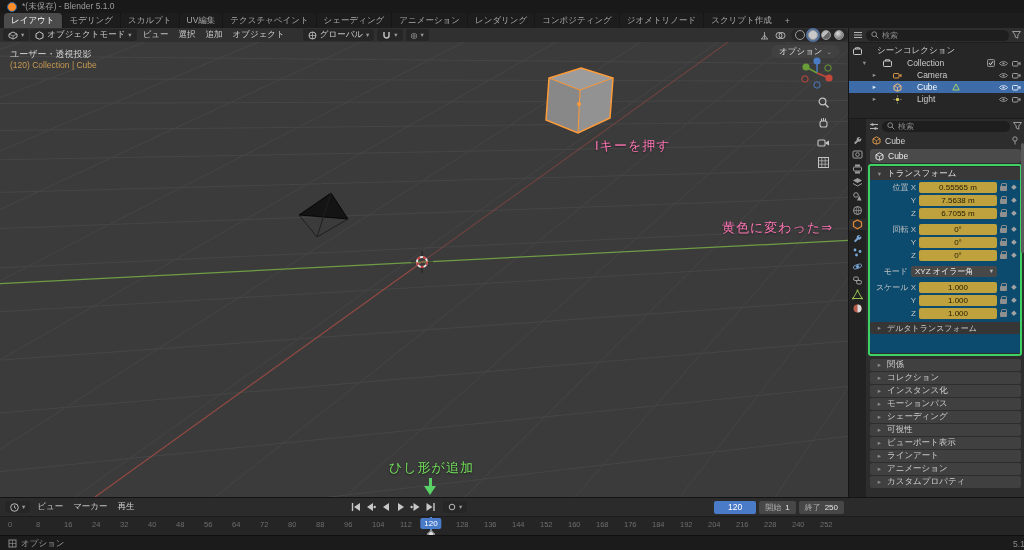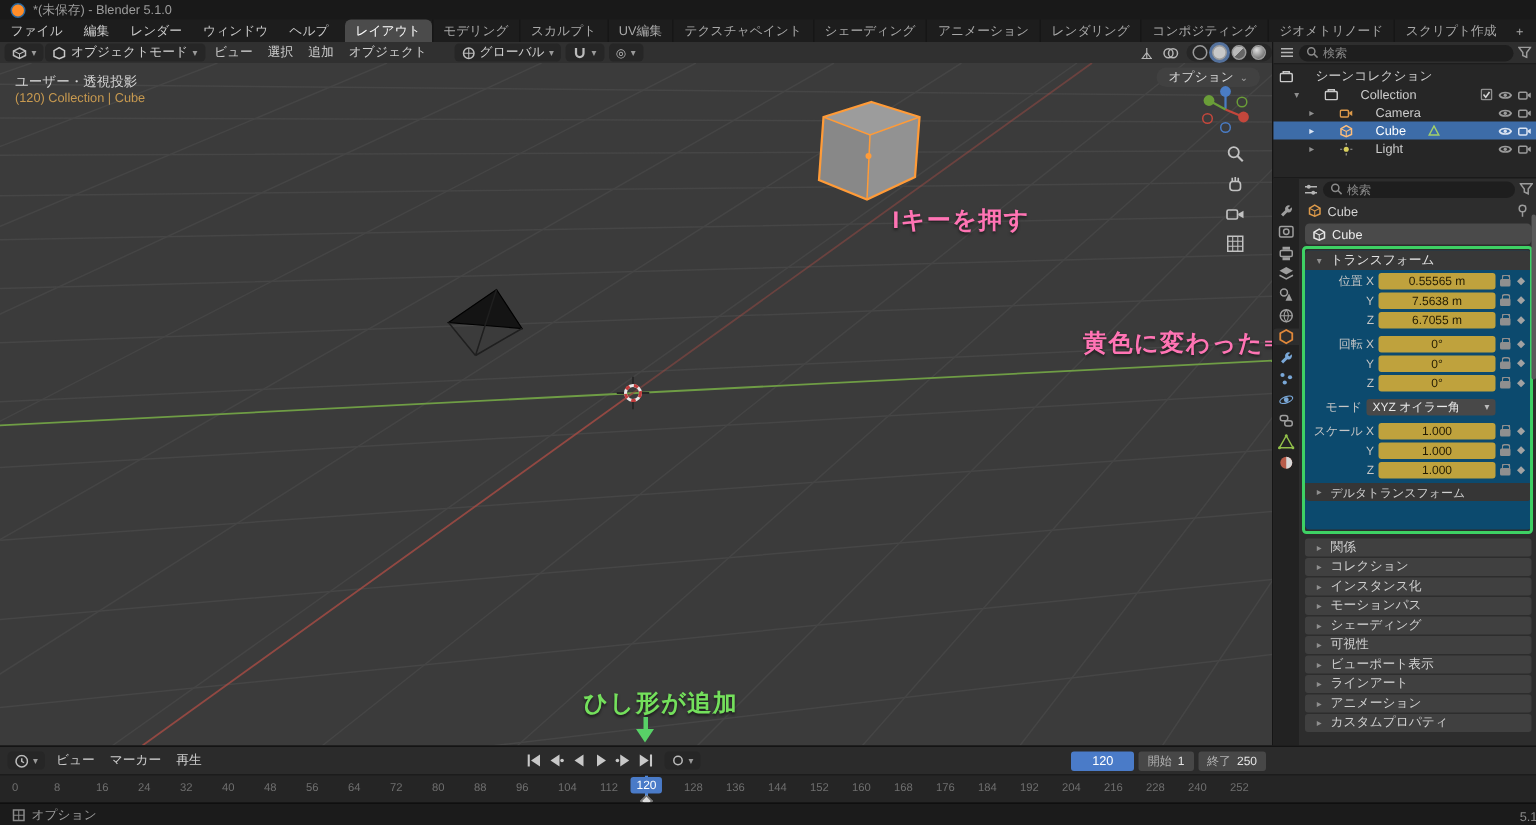--- a/index.html
+++ b/index.html
@@ -36,21 +36,21 @@
   .shade.mat{background:linear-gradient(135deg,#bbb 50%,#666 50%)}
   .shade.rend{background:radial-gradient(circle at 35% 30%,#ddd,#555)}
 
   
   .viewport{position:absolute;left:0;top:42px;width:848px;height:455px;background:#3b3b3b;overflow:hidden}
   .ovl1{position:absolute;left:10px;top:6px;font-size:9px;color:#d4d4d4}
   .ovl2{position:absolute;left:10px;top:18px;font-size:8.5px;color:#c89a50}
   .options-pill{position:absolute;top:3px;right:8px;background:#414141;border-radius:8px;height:13px;display:flex;align-items:center;gap:4px;padding:0 8px;font-size:8.5px;color:#dadada}
   .gizmo{position:absolute;right:12px;top:12px}
   .nav-icons{position:absolute;right:18px;top:54px;display:flex;flex-direction:column;gap:7px;align-items:center}
-  .ann{position:absolute;font-weight:bold;font-size:16px;letter-spacing:1px;white-space:nowrap;text-shadow:0 1px 2px rgba(0,0,0,.5)}
+  .ann{position:absolute;font-weight:normal;font-size:13px;letter-spacing:1px;white-space:nowrap;text-shadow:0 1px 2px rgba(0,0,0,.5)}
   .ann-press{left:595px;top:95px;color:#ff74b4}
   .ann-yellow{left:722px;top:177px;color:#ff74b4}
   .ann-diamond{left:389px;top:417px;color:#74e05c;text-shadow:0 1px 2px rgba(0,0,0,.6)}
   .arrow-stem{position:absolute;left:429px;top:436px;width:3px;height:9px;background:#58d167}
   .arrow-head{position:absolute;left:424px;top:444px;width:0;height:0;border-left:6.5px solid transparent;border-right:6.5px solid transparent;border-top:9px solid #58d167}
 
   
   .right-panels{position:absolute;left:848px;top:28px;width:176px;height:469px;background:#2b2b2b;border-left:1px solid #151515}
   .outliner{position:absolute;left:0;top:0;width:100%;height:90px;background:#262626}
   .o-header{height:14px;background:#2e2e2e;display:flex;align-items:center;gap:3px;padding:0 4px;border-bottom:1px solid #1d1d1d}
@@ -114,28 +114,20 @@
 <body>
 
 <div class="app">
 
   <div class="titlebar">
     <span class="blogo"></span>
     <span>*(未保存) - Blender 5.1.0</span>
   </div>
 
   <div class="topbar">
-    <div class="menus">
-
-    <span class="menu-item">ファイル</span>
-        <span class="menu-item">編集</span>
-        <span class="menu-item">レンダー</span>
-        <span class="menu-item">ウィンドウ</span>
-        <span class="menu-item">ヘルプ</span>
-      </div>
     <div class="workspaces">
 
     <span class="ws-tab active">レイアウト</span>
         <span class="ws-tab">モデリング</span>
         <span class="ws-tab">スカルプト</span>
         <span class="ws-tab">UV編集</span>
         <span class="ws-tab">テクスチャペイント</span>
         <span class="ws-tab">シェーディング</span>
         <span class="ws-tab">アニメーション</span>
         <span class="ws-tab">レンダリング</span>

